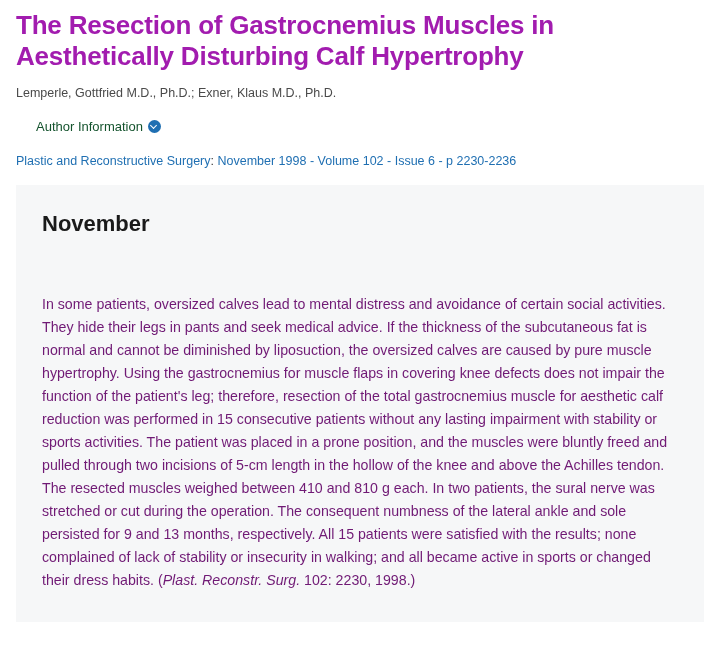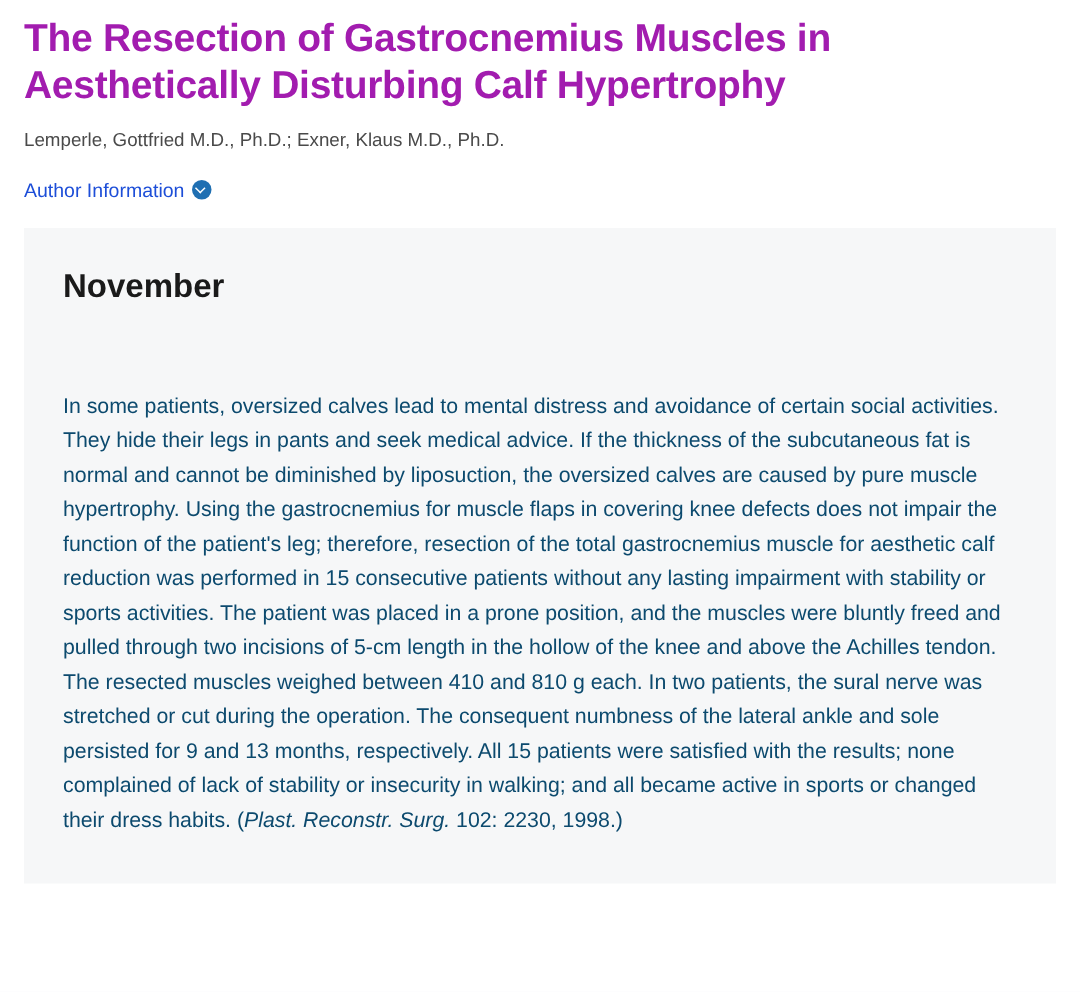--- a/index.html
+++ b/index.html
@@ -36,22 +36,23 @@
     line-height: 1.4;
   }
   .author-info-row {
     margin: 0 0 18px 0;
     display: flex;
     align-items: center;
     gap: 5px;
   }
   .author-info-link {
     font-size: 13px;
-    color: #1d4ed8;
+    color: #14532d;
     cursor: pointer;
+    margin-left: 20px;
   }
   .chev-icon {
     display: inline-block;
     width: 13px;
     height: 13px;
     border-radius: 50%;
     background: #1f6fb2;
     position: relative;
     cursor: pointer;
   }
@@ -84,21 +85,21 @@
   }
   .abstract-heading {
     font-size: 22px;
     font-weight: bold;
     color: #1a1a1a;
     margin: 0 0 56px 0;
   }
   .abstract-text {
     font-size: 14.2px;
     line-height: 1.62;
-    color: #0c4a6e;
+    color: #701a75;
     margin: 0;
     text-align: left;
   }
   .abstract-text em {
     font-style: italic;
   }
 </style>
 </head>
 <body>
 
@@ -108,20 +109,23 @@
 
     <h1 class="article-title">The Resection of Gastrocnemius Muscles in Aesthetically Disturbing Calf Hypertrophy</h1>
 
     <div class="authors">Lemperle, Gottfried M.D., Ph.D.; Exner, Klaus M.D., Ph.D.</div>
 
     <div class="author-info-row">
       <span class="author-info-link">Author Information</span>
       <span class="chev-icon"></span>
     </div>
 
+    <div class="journal-line">
+      <span class="jlink">Plastic and Reconstructive Surgery</span><span>: </span><span class="jlink">November 1998 - Volume 102 - Issue 6 - p 2230-2236</span>
+    </div>
 
   </div>
 
   <div class="abstract-panel">
     <div class="abstract-heading">November</div>
     <p class="abstract-text"><span>In some patients, oversized calves lead to mental distress and avoidance of certain social activities. They hide their legs in pants and seek medical advice. If the thickness of the subcutaneous fat is normal and cannot be diminished by liposuction, the oversized calves are caused by pure muscle hypertrophy. Using the gastrocnemius for muscle flaps in covering knee defects does not impair the function of the patient's leg; therefore, resection of the total gastrocnemius muscle for aesthetic calf reduction was performed in 15 consecutive patients without any lasting impairment with stability or sports activities. The patient was placed in a prone position, and the muscles were bluntly freed and pulled through two incisions of 5-cm length in the hollow of the knee and above the Achilles tendon. The resected muscles weighed between 410 and 810 g each. In two patients, the sural nerve was stretched or cut during the operation. The consequent numbness of the lateral ankle and sole persisted for 9 and 13 months, respectively. All 15 patients were satisfied with the results; none complained of lack of stability or insecurity in walking; and all became active in sports or changed their dress habits. (</span><em>Plast. Reconstr. Surg.</em><span> 102: 2230, 1998.)</span></p>
   </div>
 
 </div>
 

